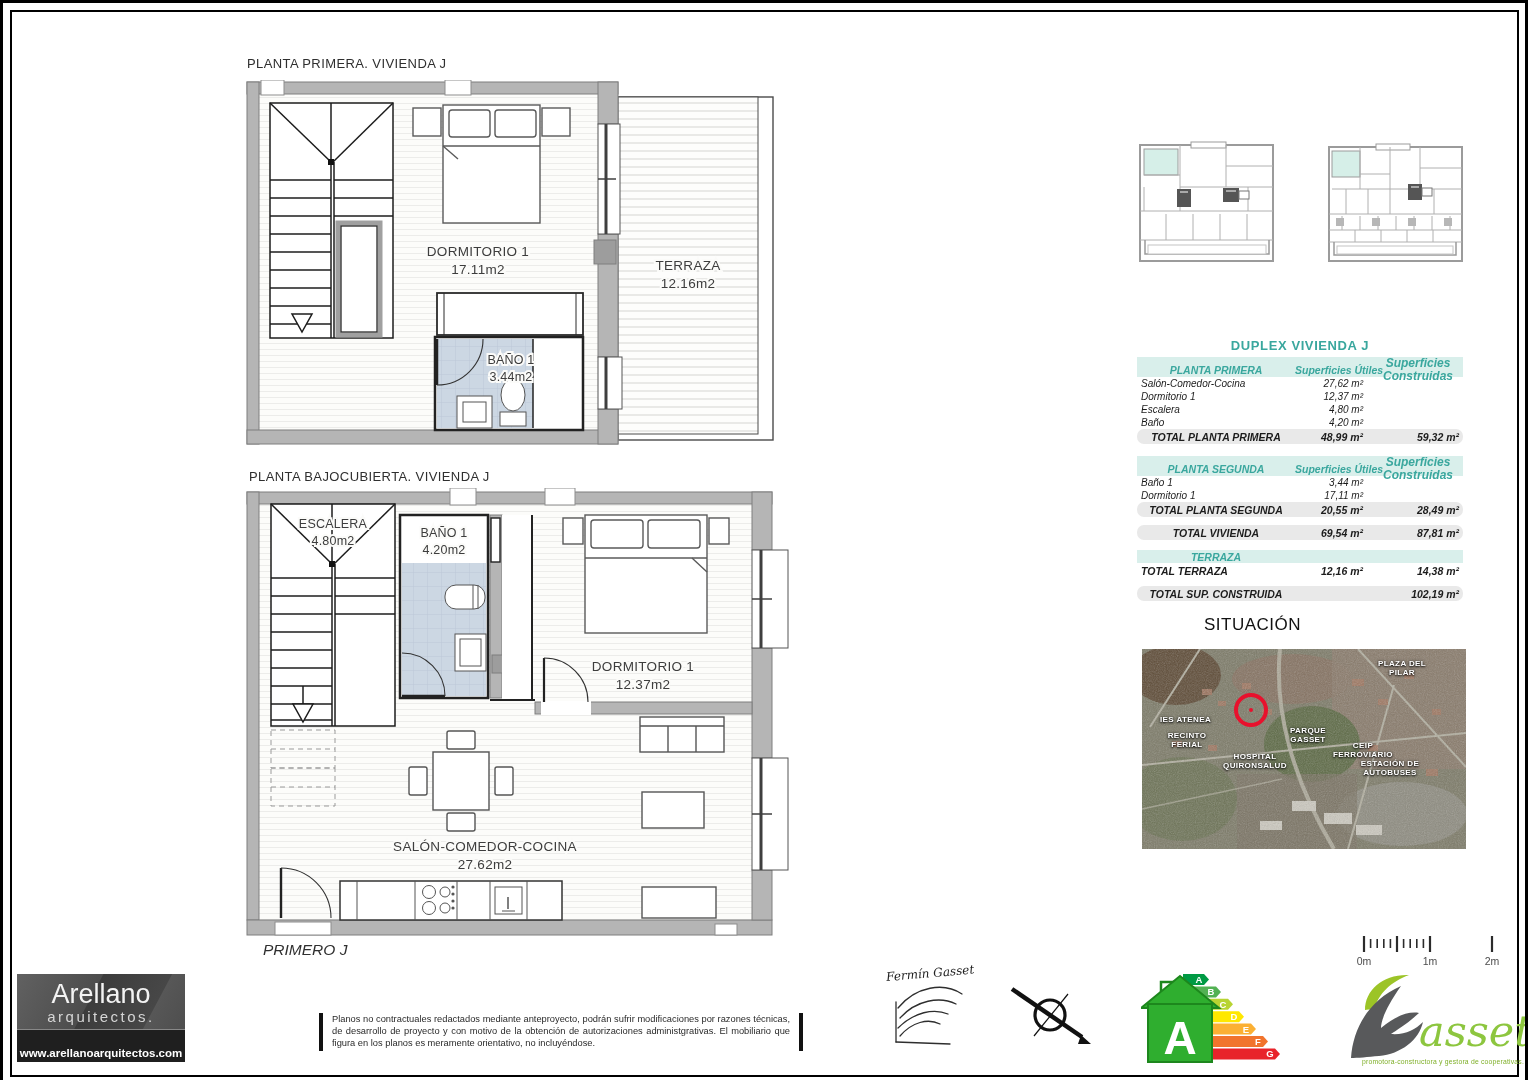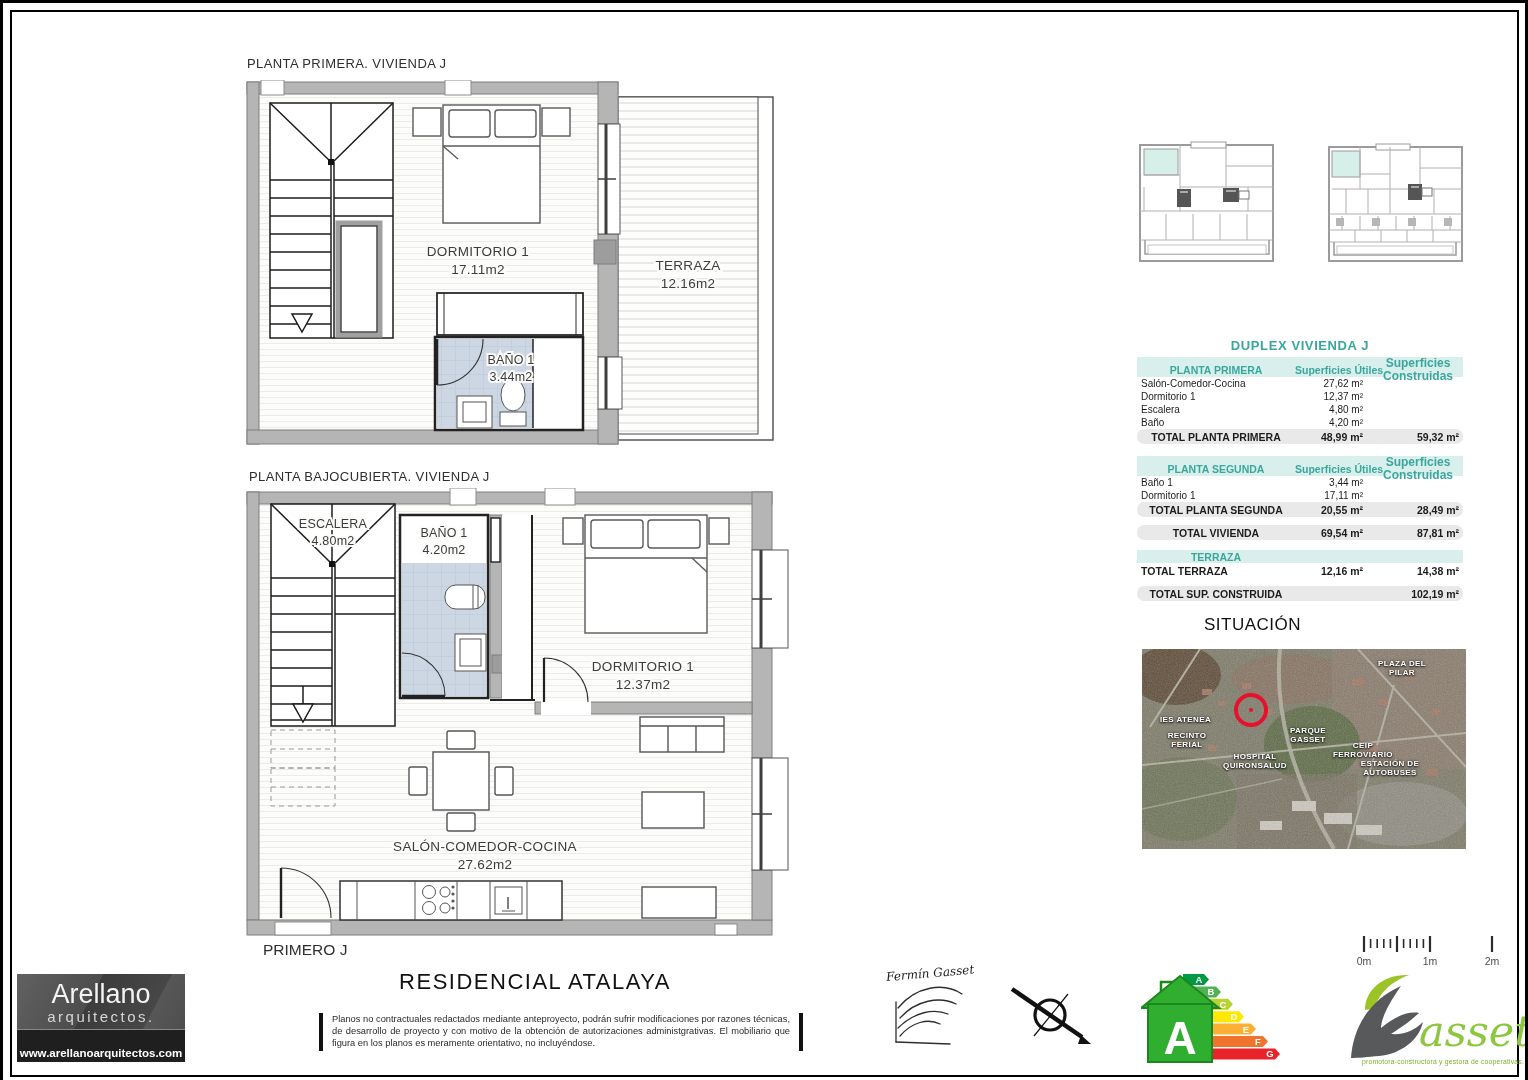--- a/index.html
+++ b/index.html
@@ -10,40 +10,40 @@
 
   .plan-title{position:absolute;font-size:13px;letter-spacing:.4px;color:#2f2f2f;}
   .abs{position:absolute;}
 
   
   .rlabel{font-family:"Liberation Sans",sans-serif;font-size:13.5px;fill:#3d3d3d;text-anchor:middle;
           paint-order:stroke;stroke:#fbfbf9;stroke-width:4px;letter-spacing:.3px;}
   .rlabel2{font-family:"Liberation Sans",sans-serif;font-size:12.5px;fill:#3d3d3d;text-anchor:middle;
           paint-order:stroke;stroke:#fbfbf9;stroke-width:4px;letter-spacing:.2px;}
 
-  .primero{position:absolute;left:263px;top:941px;font-size:15.5px;color:#2f2f2f;}
+  .primero{position:absolute;left:263px;top:941px;font-size:15.5px;color:#2f2f2f;font-style:italic;}
   .resi-title{position:absolute;left:300px;top:969px;width:470px;text-align:center;
               font-size:22px;letter-spacing:1.5px;color:#111;}
   .disclaimer{position:absolute;left:319px;top:1013px;width:458px;font-size:9.3px;line-height:1.28;
               text-align:justify;color:#2a2a2a;border-left:4px solid #111;border-right:4px solid #111;
               padding:1px 9px;}
 
   
   .arellano{position:absolute;left:17px;top:974px;width:168px;height:88px;
             background:linear-gradient(118deg,#616161 0%,#4d4d4d 40%,#3c3c3c 40.5%,#474747 72%,#575757 72.5%,#4a4a4a 100%);
             text-align:center;overflow:hidden;}
   .arellano .a-name{color:#f3f3f3;font-size:27px;margin-top:6px;line-height:1.05;}
   .arellano .a-sub{color:#d6d6d6;font-size:15px;letter-spacing:2.5px;margin-top:0px;}
   .arellano .a-url{position:absolute;left:0;bottom:0;width:100%;background:#1f1f1f;color:#fff;
                    font-size:11.5px;font-weight:bold;padding:17px 0 3px;border-top:1px solid #888;}
 
   
   .stable{position:absolute;left:1137px;top:338px;width:326px;}
   .stable-title{color:#3aa79e;font-weight:bold;font-size:13px;text-align:center;letter-spacing:.6px;margin-bottom:4px;}
-  .trow{display:grid;grid-template-columns:158px 78px 90px;align-items:center;height:13px;font-size:10px;}
+  .trow{display:grid;grid-template-columns:158px 78px 90px;align-items:center;height:13px;font-size:10px;font-style:italic;}
   .thead{background:#d9efeb;height:20px;}
   .thead.short{height:13px;}
   .teal{color:#3aa79e;font-weight:bold;font-size:10.5px;text-align:center;white-space:nowrap;}
   .c3.teal{font-size:12px;line-height:1.05;white-space:normal;}
   .c1{padding-left:4px;}
   .thead .c1{padding-left:0;}
   .val{text-align:right;}
   .c2.val{padding-right:10px;}
   .c3.val{padding-right:4px;}
   .total{background:#e9e9e9;font-weight:bold;height:15px;font-size:10.5px;border-radius:7px;}
@@ -327,21 +327,20 @@
     <text class="rlabel2" x="199" y="49">BAÑO 1</text>
     <text class="rlabel2" x="199" y="66">4.20m2</text>
     <text class="rlabel" x="398" y="183">DORMITORIO 1</text>
     <text class="rlabel" x="398" y="201">12.37m2</text>
     <text class="rlabel" x="240" y="363">SALÓN-COMEDOR-COCINA</text>
     <text class="rlabel" x="240" y="381">27.62m2</text>
   </svg>
 
   <div class="primero">PRIMERO J</div>
 
-  <div class="resi-title">RESIDENCIAL ATALAYA</div>
   <div class="disclaimer">Planos no contractuales redactados mediante anteproyecto, podrán sufrir modificaciones por razones técnicas, de desarrollo de proyecto y con motivo de la obtención de autorizaciones administgrativas. El mobiliario que figura en los planos es meramente orientativo, no incluyéndose.</div>
 
   <div class="arellano">
     <div class="a-name">Arellano</div>
     <div class="a-sub">arquitectos.</div>
     <div class="a-url">www.arellanoarquitectos.com</div>
   </div>
 
   <svg class="abs" style="left:1135px;top:139px;" width="148" height="130" viewBox="0 0 148 130">
     <rect x="5" y="6" width="133" height="116" fill="#fff" stroke="#9b9b9b" stroke-width="2"></rect>

